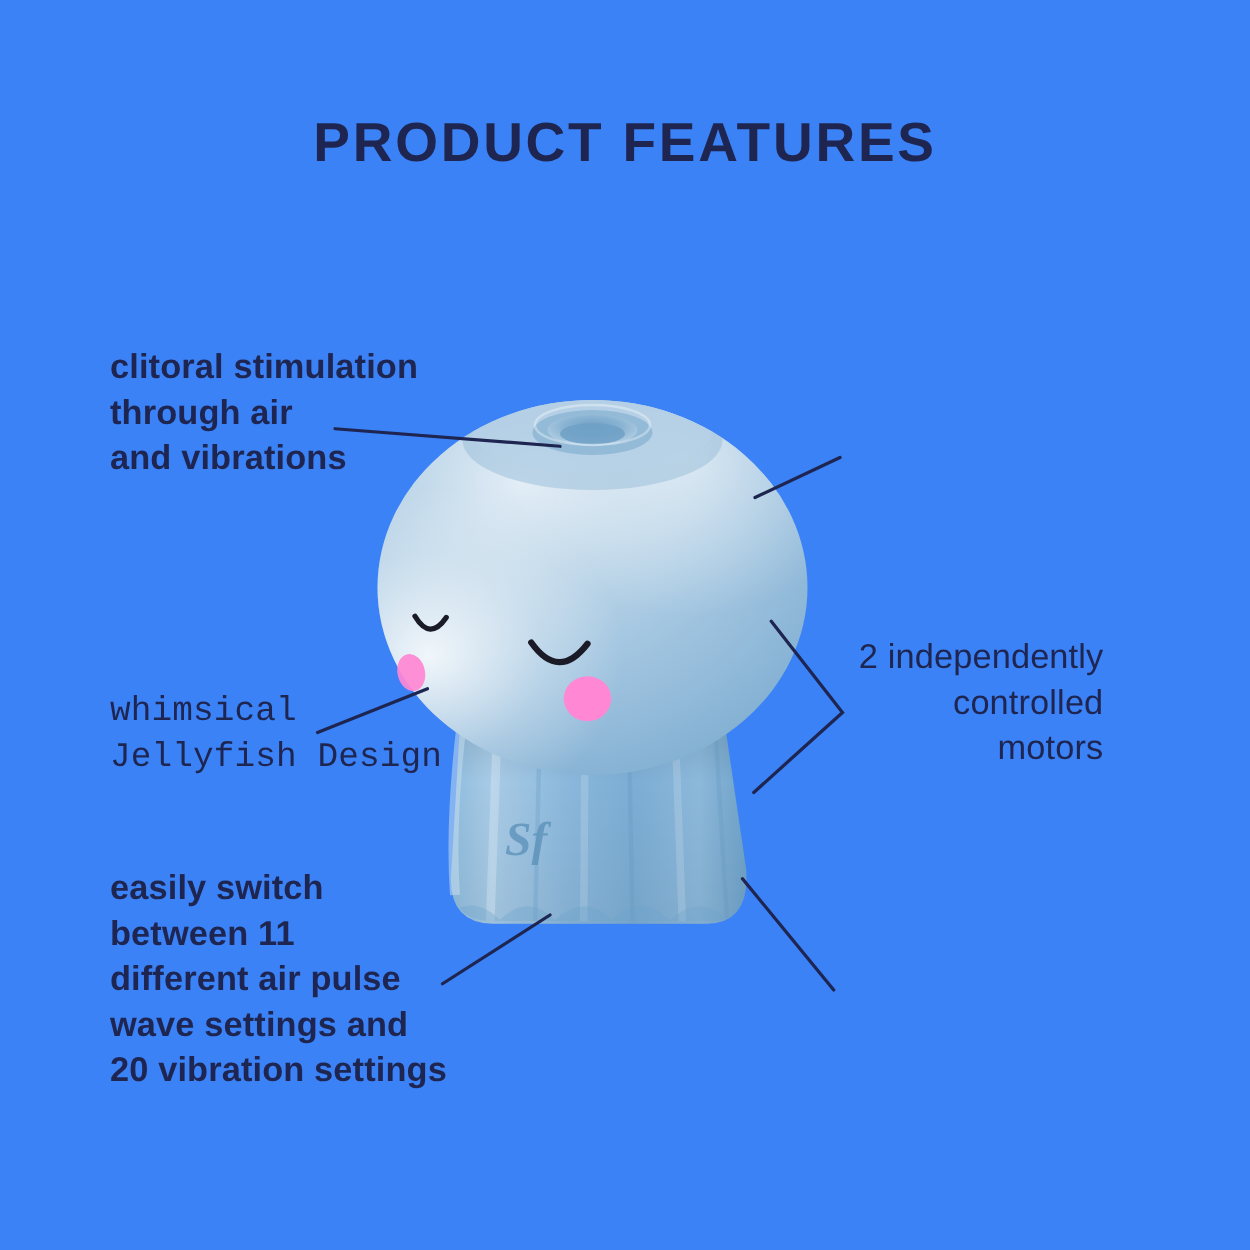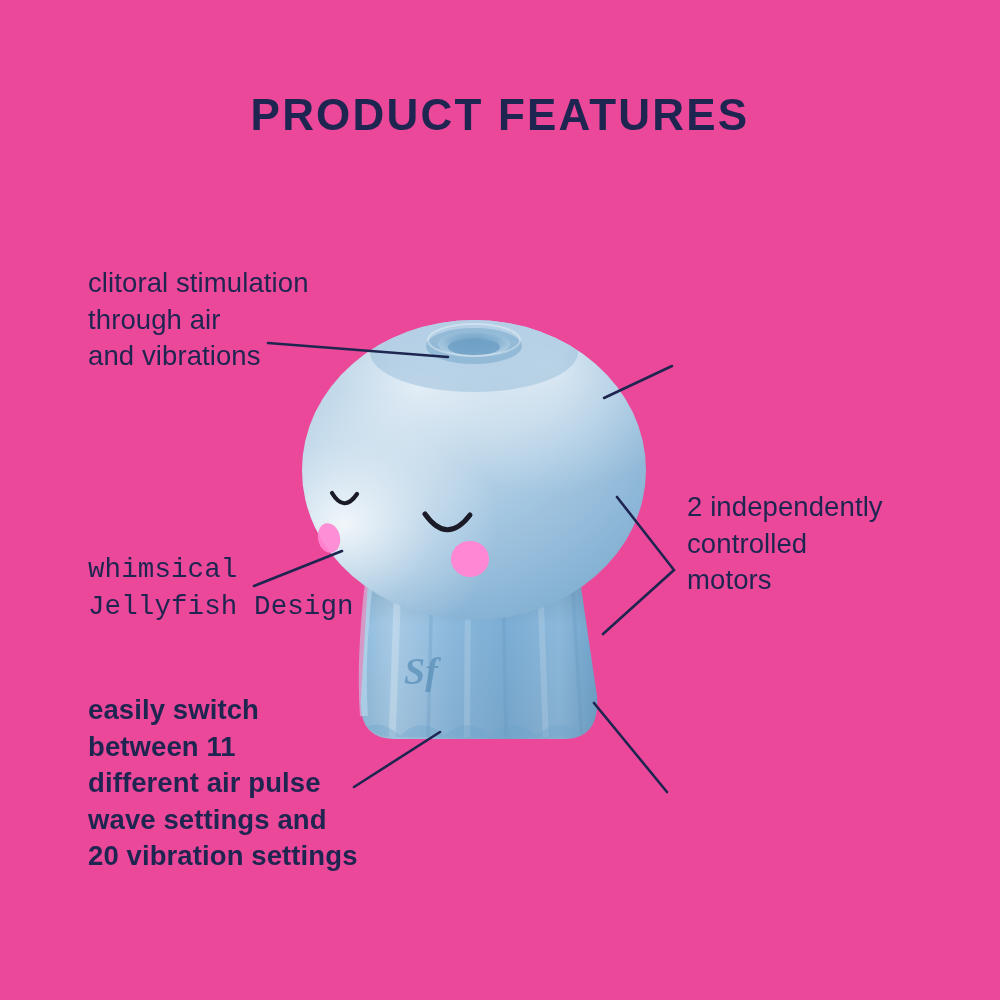--- a/index.html
+++ b/index.html
@@ -4,21 +4,21 @@
 <style>
   html, body {
     margin: 0;
     padding: 0;
     background: #ffffff;
   }
   #page {
     position: relative;
     width: 1000px;
     height: 1000px;
-    background: #ec4899;
+    background: #3b82f6;
     overflow: hidden;
     font-family: "Liberation Sans", sans-serif;
     color: #1e2550;
   }
 
   
   #title {
     position: absolute;
     top: 92px;
     left: 0;
@@ -35,25 +35,25 @@
   .feature-label {
     position: absolute;
     font-size: 27.5px;
     line-height: 36.5px;
     color: #1e2550;
     letter-spacing: 0.1px;
     white-space: nowrap;
   }
   .feature-label .ln { display: block; }
 
-  #label-air-pulse     { left: 88px;  top: 265px; }
+  #label-air-pulse     { left: 88px;  top: 275px; font-weight: bold; }
   #label-whimsical     { left: 88px;  top: 552px; font-family: Liberation Mono, monospace; }
   #label-settings      { left: 88px;  top: 692px; font-weight: bold; }
   #label-silicone      { left: 687px; top: 306px; }
-  #label-motors        { left: 687px; top: 489px; }
+  #label-motors        { left: 687px; top: 507px; text-align: right; }
   #label-usbc          { left: 687px; top: 762px; }
 
   
   #art {
     position: absolute;
     left: 0;
     top: 0;
     width: 1000px;
     height: 1000px;
   }

